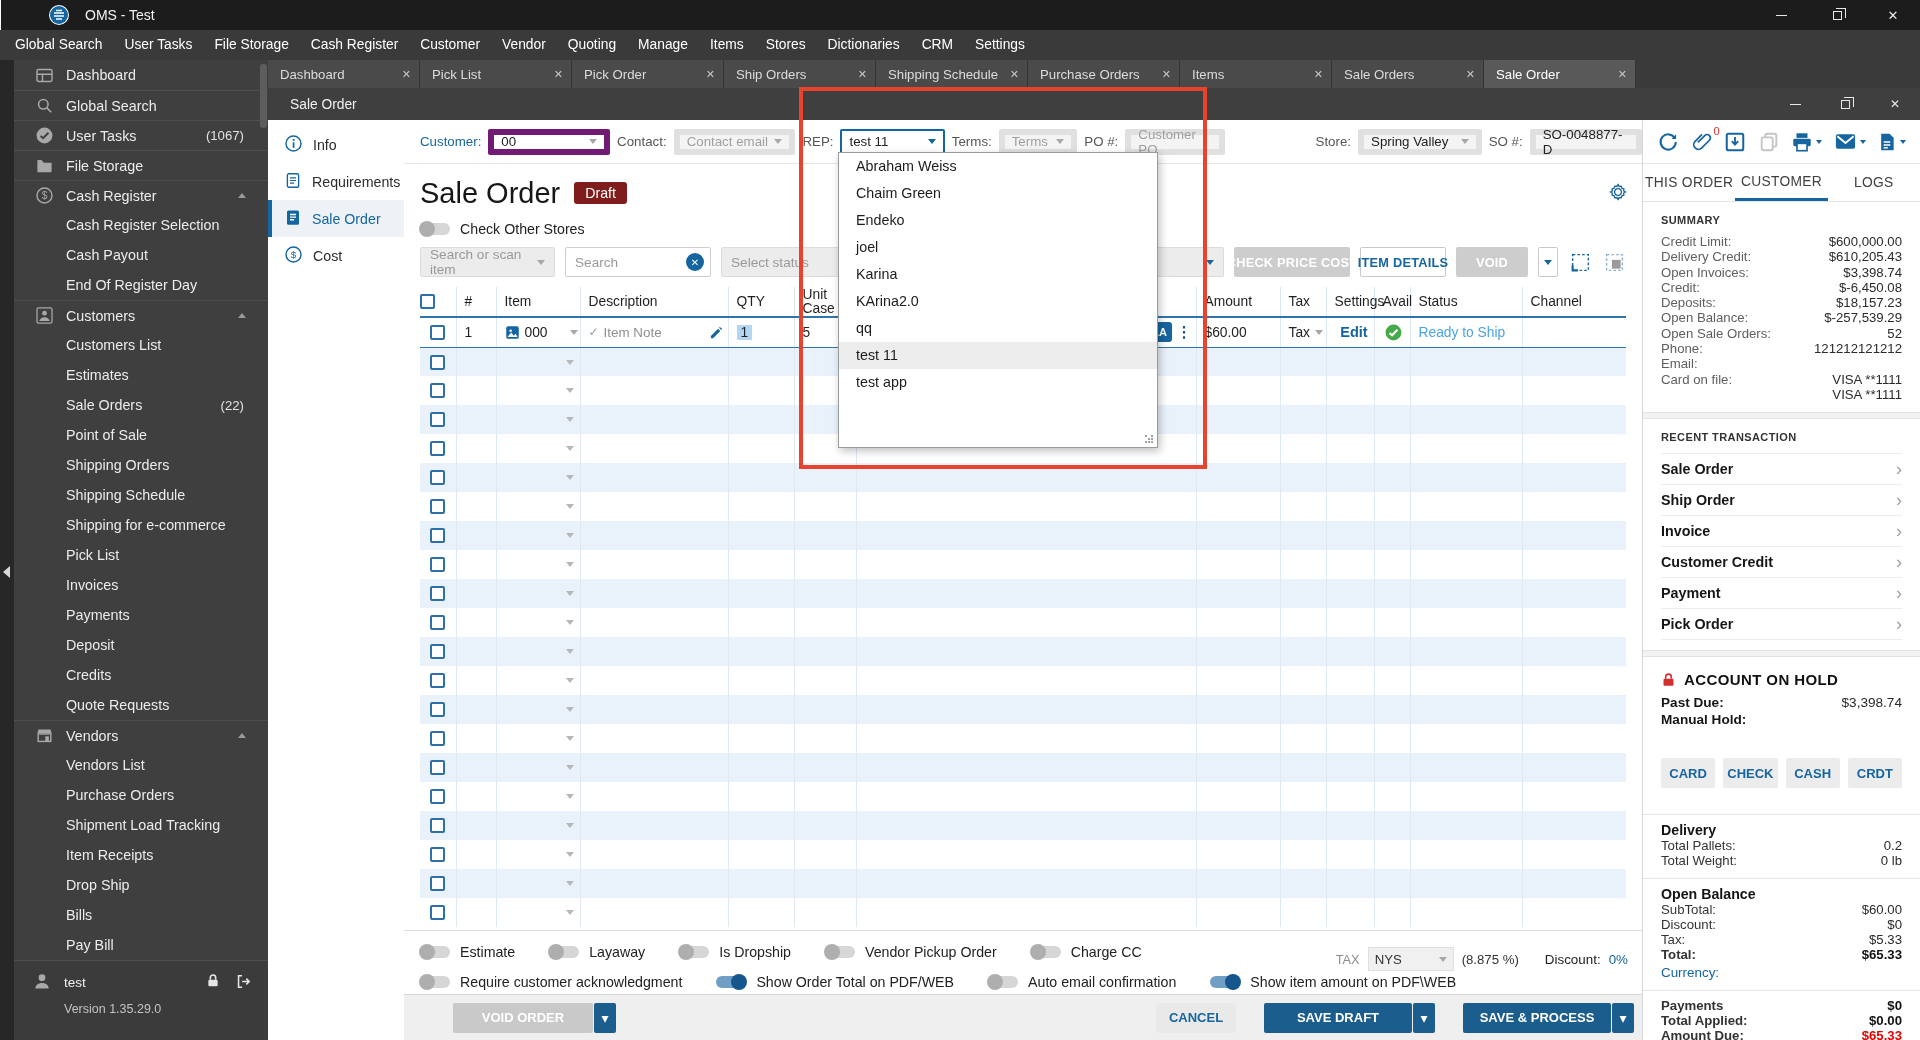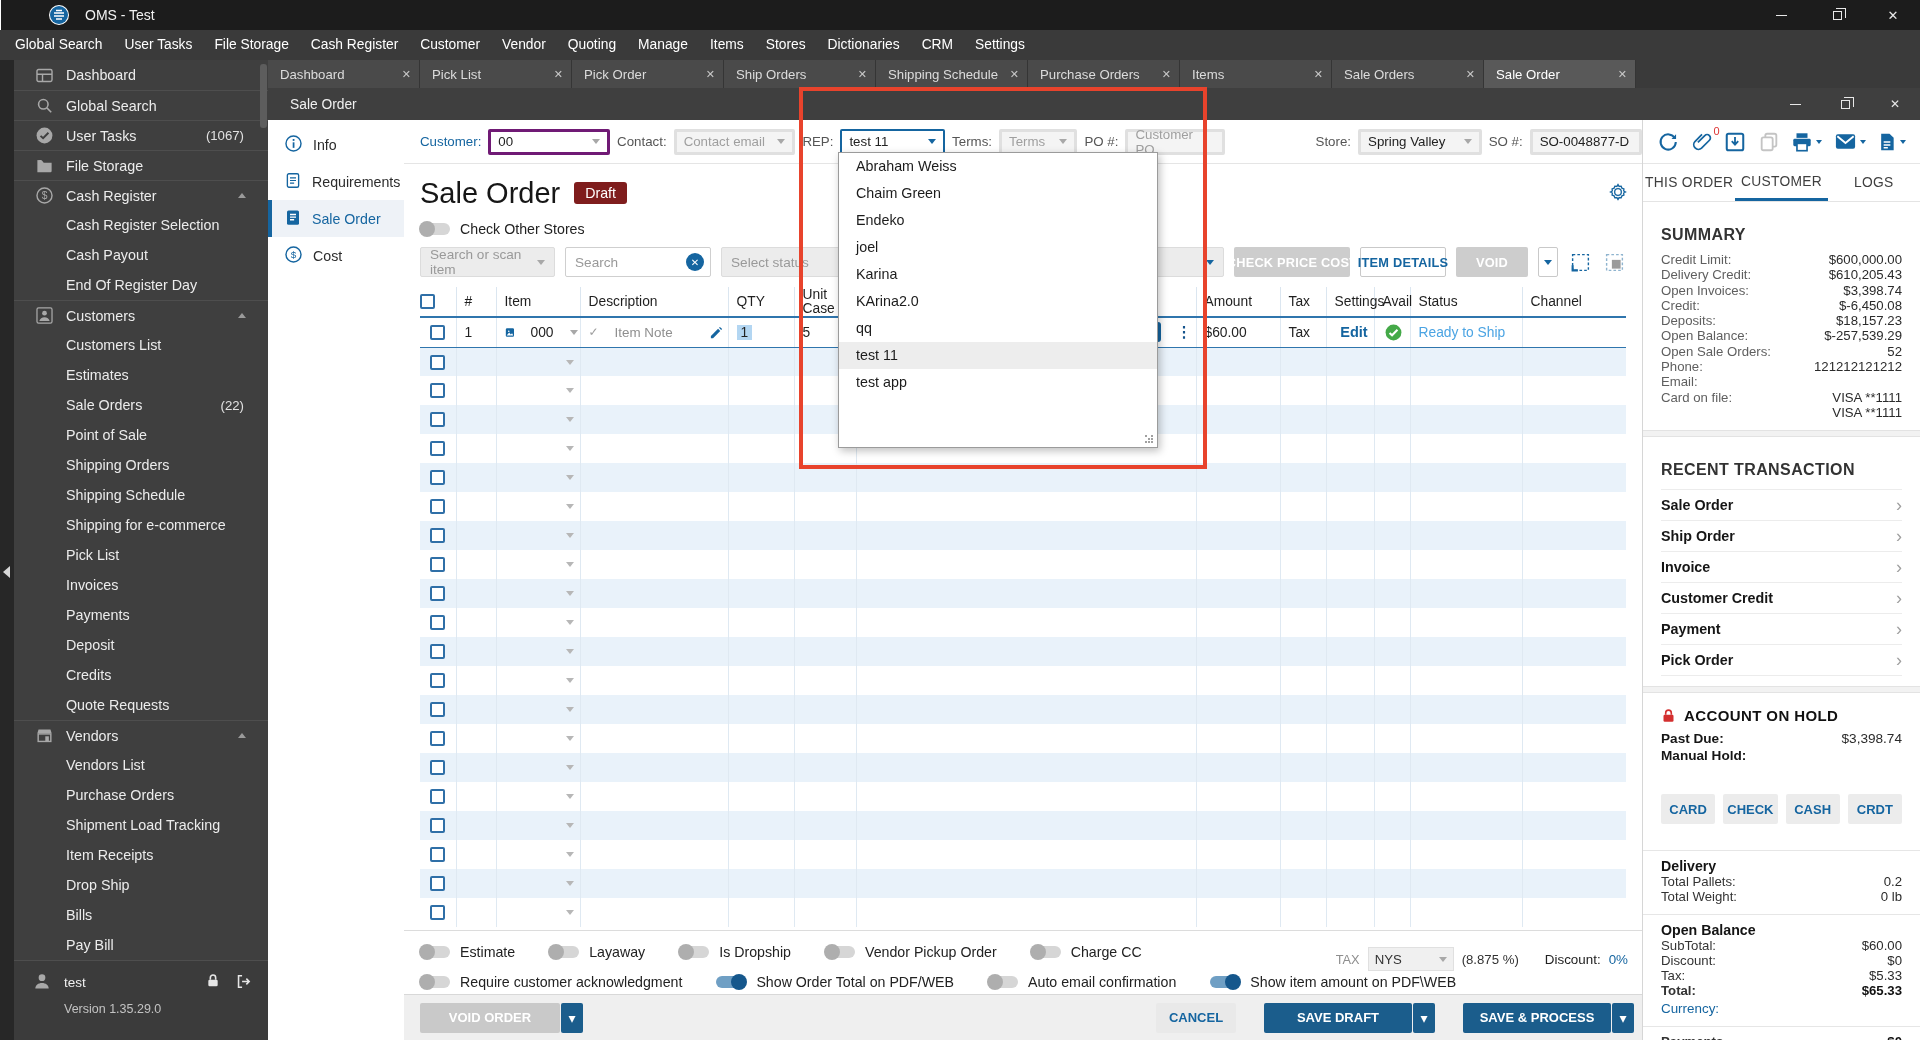--- a/index.html
+++ b/index.html
@@ -57,21 +57,21 @@
   .nav-col { position:absolute; left:0; top:0; width:136px; bottom:0; background:#fff; padding-top:6px; }
   .nitem { height:37px; display:flex; align-items:center; padding-left:16px; gap:10px; }
   .nitem .nlabel { font-size:14.2px; color:#2c2c2c; }
   .nitem.active { background:#eef2f7; box-shadow:inset 4px 0 0 #1565a0; }
   .nitem.active .nlabel { color:#1565a0; }
 
   
   .form-row { position:absolute; left:136px; top:0; width:1238px; height:44px; display:flex; align-items:center; gap:7px; padding-left:16px; border-bottom:1px solid #e5e5e5; background:#fff; }
   .flabel { font-size:13.3px; color:#555; white-space:nowrap; }
   .flabel.blue { color:#1565a0; }
-  .dd, .finput { height:26px; border:3px solid #701a75; border-radius:2px; background:#fff; display:flex; align-items:center; padding:0 7px; font-size:13.3px; color:#222; }
+  .dd, .finput { height:26px; border:6px solid #701a75; border-radius:2px; background:#fff; display:flex; align-items:center; padding:0 7px; font-size:13.3px; color:#222; }
   .dd.gray, .finput.gray { background:#f4f4f4; border-color:#e0e0e0; }
   .ph { color:#9f9f9f; }
   .car { width:0; height:0; border-left:4px solid transparent; border-right:4px solid transparent; border-top:5px solid #a8a8a8; margin-left:auto; }
   .car.blue { border-top-color:#1565a0; }
   .dd.rep { border:2px solid #1565a0; }
   .w128{width:128px}.w110{width:110px}.w82{width:82px}.w104{width:104px}.w130{width:130px}.w118{width:118px}
   .store-gap { margin-left:84px; }
 
   
   .main { position:absolute; left:136px; top:44px; width:1238px; bottom:0; background:#fff; }
@@ -103,62 +103,62 @@
   table.items { margin:10px 16px 0 16px; border-collapse:collapse; table-layout:fixed; width:1206px; }
   table.items th { height:30px; font-weight:400; font-size:13.8px; color:#1f1f1f; text-align:left; padding-left:8px; border-right:1px solid #dbe6f0; border-bottom:2px solid #2f75ad; background:#fff; }
   th.unitcase { font-size:13.2px; line-height:14px; padding-top:0; }
   table.items td { height:29px; border-right:1px solid #dfe9f2; font-size:13.8px; color:#222; padding-left:8px; overflow:hidden; white-space:nowrap; }
   tr.row1 td { height:30px; border-bottom:1px solid #2f75ad; }
   tbody.rows tr:nth-child(even) { background:#e9f2fa; }
   .cbcell { text-align:center; padding-left:0 !important; }
   .cb { display:inline-block; width:15px; height:15px; border:2px solid #2f6fa7; border-radius:2px; background:#fff; vertical-align:middle; }
   .itemcell { position:relative; }
   .rowcaret { position:absolute; right:6px; top:12px; width:0; height:0; border-left:4px solid transparent; border-right:4px solid transparent; border-top:5px solid #b7b7b7; }
-  .cellflex { display:flex; align-items:center; gap:16px; }
+  .cellflex { display:flex; align-items:center; gap:5px; }
   .graycheck { color:#9e9e9e; font-size:12px; }
   .graytext { color:#8f8f8f; font-size:13.4px; }
   .qtysel { background:#b3d6f2; padding:0 4px; }
   .la-badge { background:#1565a0; color:#fff; font-weight:bold; font-size:11px; border-radius:3px; width:24px; height:20px; display:flex; align-items:center; justify-content:center; }
   .kebab { color:#14538c; font-weight:bold; font-size:15px; line-height:20px; }
   .editlink { color:#1565a0; font-weight:bold; font-size:14.5px; }
   .statusblue { color:#4ba4e3; font-size:13.8px; }
 
   
   .foot-toggles { position:absolute; left:0; right:0; bottom:46px; height:64px; border-top:1px solid #dcdcdc; padding:9px 16px 0 16px; background:#fff; }
   .ftrow { display:flex; align-items:center; gap:34px; height:24px; }
   .taxgroup { position:absolute; right:14px; top:16px; display:flex; align-items:center; gap:8px; }
   .taxlabel { font-size:12.8px; color:#8e8e8e; }
   .taxdd { width:86px; height:24px; background:#f0f0f0; border:1px solid #e0e0e0; display:flex; align-items:center; padding:0 6px; font-size:13.2px; color:#333; }
   .taxrate { font-size:13.2px; color:#333; margin-right:18px; }
   .disclabel { font-size:13.4px; color:#222; }
   .discval { font-size:13.4px; color:#1565a0; }
 
   
-  .bottombar { position:absolute; left:0; right:0; bottom:0; height:46px; background:#efefef; border-top:1px solid #d8d8d8; display:flex; align-items:center; }
+  .bottombar { position:absolute; left:0; right:0; bottom:0; height:46px; background:#efefef; border-top:1px solid #d8d8d8; display:flex; align-items:center;padding-left:33px; }
   .void-group { display:flex; gap:1px; margin-left:16px; }
   .bbtn { height:30px; font-size:13px; font-weight:bold; display:flex; align-items:center; justify-content:center; border-radius:2px; }
   .bbtn.void { width:140px; background:#c9c9c9; color:#fff; }
   .navy { background:#1b5d8c; color:#fff; }
   .bbtn.cancel { width:80px; background:#e9e9e9; color:#1565a0; }
   .bbtn.save { width:148px; }
   .bcaret { width:22px; height:30px; display:flex; align-items:center; justify-content:center; border-radius:2px; }
   .rightbtns { margin-left:auto; display:flex; gap:28px; margin-right:8px; align-items:center; }
   .pair { display:flex; gap:1px; }
 
   
   .rpanel { position:absolute; left:1374px; top:0; width:278px; bottom:0; background:#fff; border-left:1px solid #d6d6d6; overflow:hidden; }
   .ptools { height:44px; display:flex; align-items:center; justify-content:space-between; padding:0 14px; border-bottom:1px solid #e6e6e6; }
   .ptool { display:flex; align-items:center; position:relative; }
   .attbadge { position:absolute; top:-6px; right:-7px; color:#d33; font-size:11px; }
   .tinycar { width:0; height:0; border-left:3.5px solid transparent; border-right:3.5px solid transparent; border-top:4.5px solid #1565a0; margin-left:3px; }
   .ptabs { height:38px; display:flex; border-bottom:1px solid #e4e4e4; }
   .ptab { flex:1; display:flex; align-items:center; justify-content:center; font-size:13.8px; color:#3f3f3f; letter-spacing:.3px; }
   .ptab.active { border-bottom:3px solid #1565a0; }
   .psec { padding:0 18px; }
-  .phead { font-size:16px; font-weight:600; color:#333; letter-spacing:.4px; margin-top:24px; }
+  .phead { font-size:11px; font-weight:600; color:#333; letter-spacing:.4px; margin-top:12px; }
   .kvlist { margin-top:8px; }
   .kv { display:flex; justify-content:space-between; line-height:15.3px; font-size:13.2px; }
   .kv .k { color:#5f5f5f; }
   .kv .v { color:#2b2b2b; }
   .kv.bold .k, .kv.bold .v { font-weight:bold; color:#111; }
   .kv .v.red { color:#e60000; }
   .gapband { height:7px; background:#f2f2f2; border-top:1px solid #e3e3e3; border-bottom:1px solid #e3e3e3; margin-top:10px; }
   .rlist { margin-top:10px; border-top:1px solid #ececec; }
   .ritem { height:31px; display:flex; align-items:center; justify-content:space-between; border-bottom:1px solid #ececec; }
   .rlabel { font-weight:bold; font-size:14.3px; color:#161616; }

